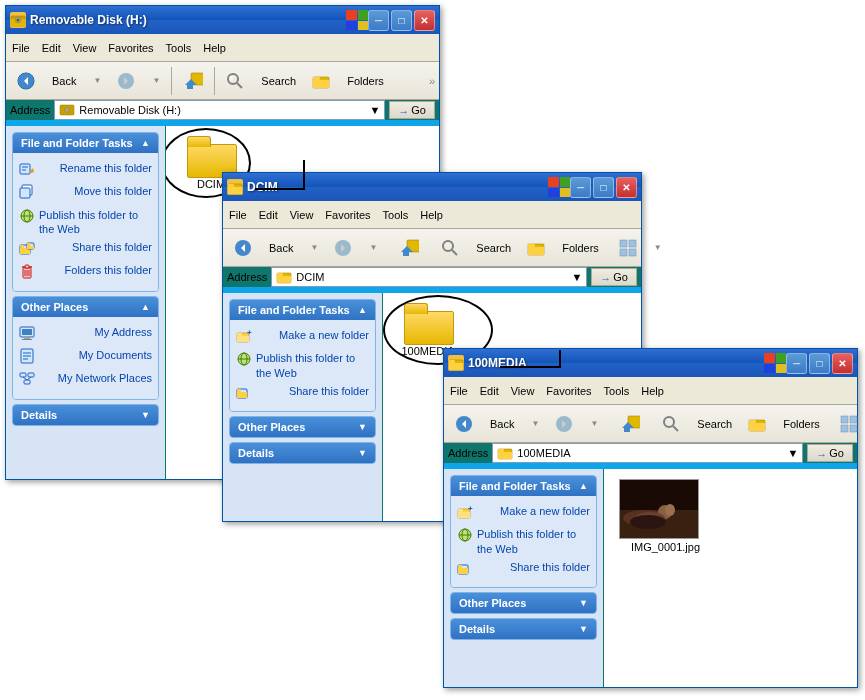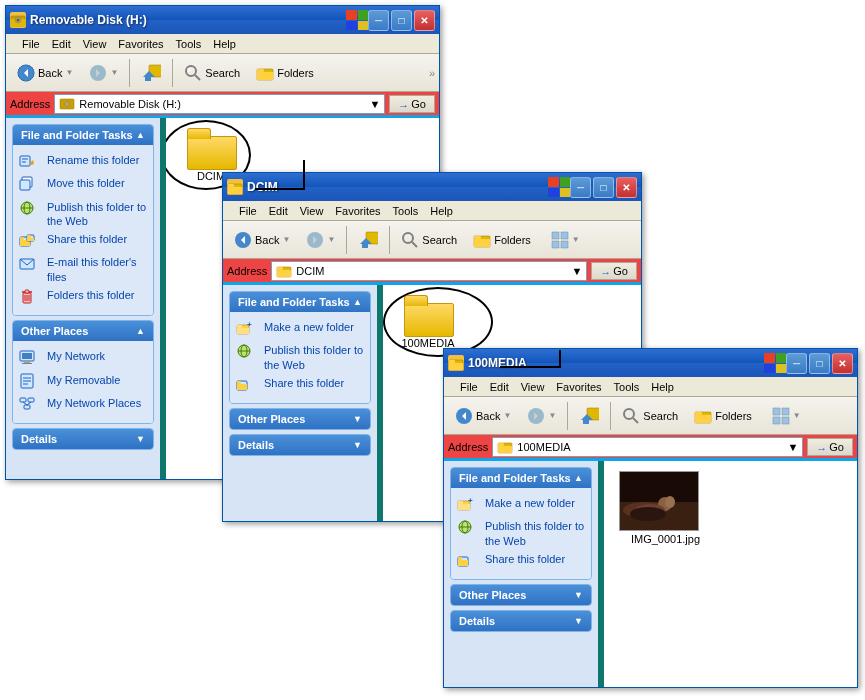--- a/index.html
+++ b/index.html
@@ -64,24 +64,24 @@
       cursor: pointer;
       color: white;
     }
     .tb-btn.min { background: linear-gradient(to bottom, #5b9bd5, #3a7bc8); }
     .tb-btn.max { background: linear-gradient(to bottom, #5b9bd5, #3a7bc8); }
     .tb-btn.close { background: linear-gradient(to bottom, #e86060, #c23030); }
 
     
     .menu-bar {
       background: #ece9d8;
-      height: 20px;
-      display: flex;
-      align-items: center;
-      padding: 0 10px;
+      height: 28px;
+      display: flex;
+      align-items: center;
+      padding: 0 0;
       border-bottom: 1px solid #aca899;
     }
     .menu-item {
       padding: 2px 6px;
       font-size: 11px;
       color: #000;
       cursor: pointer;
     }
 
     
@@ -90,37 +90,37 @@
       background: linear-gradient(to bottom, #f5f3ee, #e8e4d8);
       border-bottom: 1px solid #aca899;
       display: flex;
       align-items: center;
       padding: 0 4px;
       gap: 2px;
     }
     .toolbar-btn {
       display: flex;
       align-items: center;
-      gap: 3px;
+      gap: 17px;
       padding: 3px 6px;
       background: transparent;
       border: 1px solid transparent;
       border-radius: 3px;
       cursor: pointer;
       font-size: 11px;
       color: #000;
     }
     .toolbar-separator { width: 1px; height: 28px; background: #aca899; margin: 0 2px; }
     .toolbar-arrows { color: #888; font-size: 8px; }
 
     
     .address-bar {
       height: 26px;
-      background: #ef4444;
-      border-bottom: 3px solid #0ea5e9;
+      background: #0f766e;
+      border-bottom: 6px solid #0ea5e9;
       display: flex;
       align-items: center;
       padding: 0 4px;
       gap: 4px;
     }
     .address-label {
       font-size: 11px;
       color: #000;
       white-space: nowrap;
     }
@@ -143,21 +143,21 @@
       cursor: pointer;
       display: flex;
       align-items: center;
       gap: 2px;
     }
 
     
     .left-panel {
       width: 160px;
       background: #d6e4f5;
-      border-right: 6px solid #0f766e;
+      border-right: 1px solid #0f766e;
       overflow-y: auto;
       padding: 6px;
     }
 
     
     .panel-section {
       margin-bottom: 4px;
       border: 1px solid #7fb4e8;
       border-radius: 4px;
       overflow: hidden;
@@ -176,26 +176,27 @@
     .panel-header-chevron {
       font-size: 9px;
     }
     .panel-body {
       background: #dce8f8;
       padding: 6px 6px;
     }
     .panel-item {
       display: flex;
       align-items: flex-start;
-      gap: 12px;
+      gap: 4px;
       padding: 2px 0;
       color: #0645ad;
       cursor: pointer;
       font-size: 11px;
       line-height: 1.3;
+      justify-content: space-between;
     }
 
     
     .file-area {
       flex: 1;
       background: white;
       padding: 10px;
       overflow: auto;
       display: flex;
       gap: 20px;
@@ -433,29 +434,20 @@
                     <rect x="8" y="3" width="7" height="6" rx="1" fill="#d0e8ff" stroke="#2060c0" stroke-width="1"></rect>
                     <rect x="8" y="6" width="7" height="3" fill="#ffd040"></rect>
                     <rect x="8" y="3" width="4" height="3" rx="1" fill="#ffd040"></rect>
                   </svg>
               </span>
               <span>Share this folder</span>
             </div>
             <div class="panel-item">
               <span>
                 <svg width="16" height="16" viewBox="0 0 16 16">
-                    <rect x="1" y="4" width="14" height="10" rx="1" fill="#d0e8ff" stroke="#2060c0" stroke-width="1"></rect>
-                    <polyline points="1,4 8,10 15,4" fill="none" stroke="#2060c0" stroke-width="1"></polyline>
-                  </svg>
-              </span>
-              <span>E-mail this folder's files</span>
-            </div>
-            <div class="panel-item">
-              <span>
-                <svg width="16" height="16" viewBox="0 0 16 16">
                     <rect x="4" y="5" width="8" height="10" rx="1" fill="#ffc0c0" stroke="#c02020" stroke-width="1"></rect>
                     <line x1="3" y1="4" x2="13" y2="4" stroke="#c02020" stroke-width="1.5"></line>
                     <rect x="6" y="2" width="4" height="3" rx="1" fill="#ffc0c0" stroke="#c02020" stroke-width="1"></rect>
                     <line x1="6" y1="7" x2="6" y2="13" stroke="#c02020" stroke-width="1"></line>
                     <line x1="8" y1="7" x2="8" y2="13" stroke="#c02020" stroke-width="1"></line>
                     <line x1="10" y1="7" x2="10" y2="13" stroke="#c02020" stroke-width="1"></line>
                   </svg>
               </span>
               <span>Folders this folder</span>
             </div>
@@ -470,32 +462,32 @@
           <div class="panel-body">
             <div class="panel-item">
               <span>
                 <svg width="16" height="16" viewBox="0 0 16 16">
                     <rect x="1" y="2" width="14" height="10" rx="1" fill="#d0e8ff" stroke="#2060c0" stroke-width="1"></rect>
                     <rect x="3" y="4" width="10" height="6" fill="#4080c0"></rect>
                     <rect x="5" y="12" width="6" height="2" fill="#a0a0a0"></rect>
                     <rect x="3" y="14" width="10" height="1" fill="#808080"></rect>
                   </svg>
               </span>
-              <span>My Network</span>
+              <span>My Address</span>
             </div>
             <div class="panel-item">
               <span>
                 <svg width="16" height="16" viewBox="0 0 16 16">
                     <rect x="2" y="1" width="12" height="14" rx="1" fill="#d0e8ff" stroke="#2060c0" stroke-width="1"></rect>
                     <line x1="4" y1="5" x2="12" y2="5" stroke="#2060c0" stroke-width="1"></line>
                     <line x1="4" y1="8" x2="12" y2="8" stroke="#2060c0" stroke-width="1"></line>
                     <line x1="4" y1="11" x2="9" y2="11" stroke="#2060c0" stroke-width="1"></line>
                   </svg>
               </span>
-              <span>My Removable</span>
+              <span>My Documents</span>
             </div>
             <div class="panel-item">
               <span>
                 <svg width="16" height="16" viewBox="0 0 16 16">
                     <rect x="1" y="2" width="6" height="4" rx="1" fill="#d0e8ff" stroke="#2060c0" stroke-width="1"></rect>
                     <rect x="9" y="2" width="6" height="4" rx="1" fill="#d0e8ff" stroke="#2060c0" stroke-width="1"></rect>
                     <rect x="5" y="9" width="6" height="4" rx="1" fill="#d0e8ff" stroke="#2060c0" stroke-width="1"></rect>
                     <line x1="4" y1="6" x2="8" y2="9" stroke="#2060c0" stroke-width="1"></line>
                     <line x1="12" y1="6" x2="8" y2="9" stroke="#2060c0" stroke-width="1"></line>
                   </svg>

